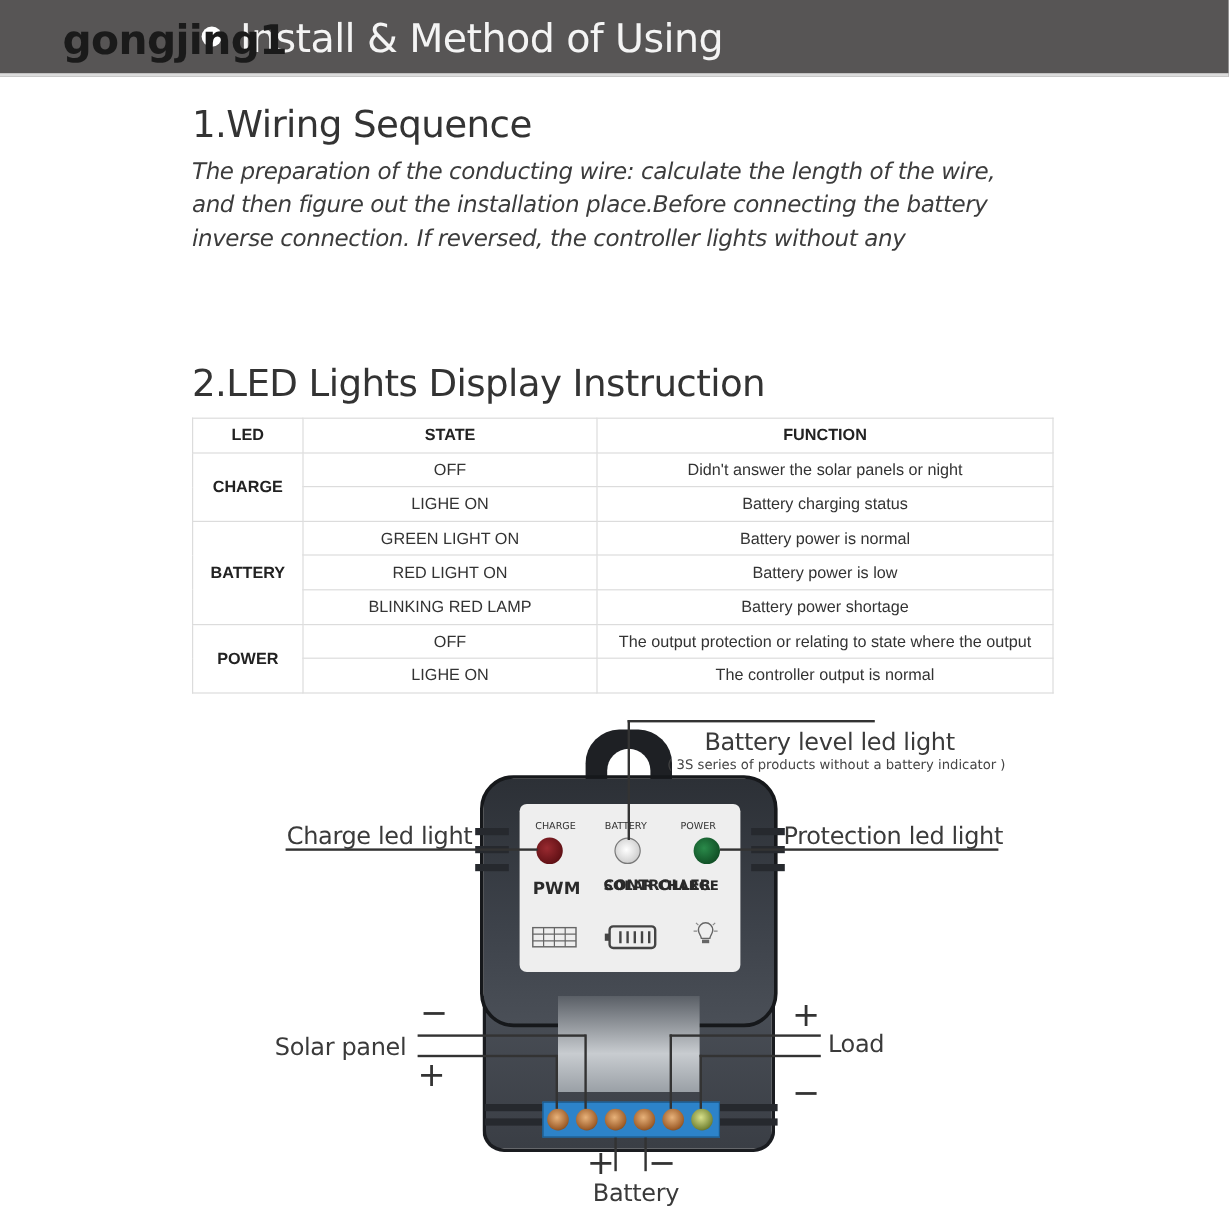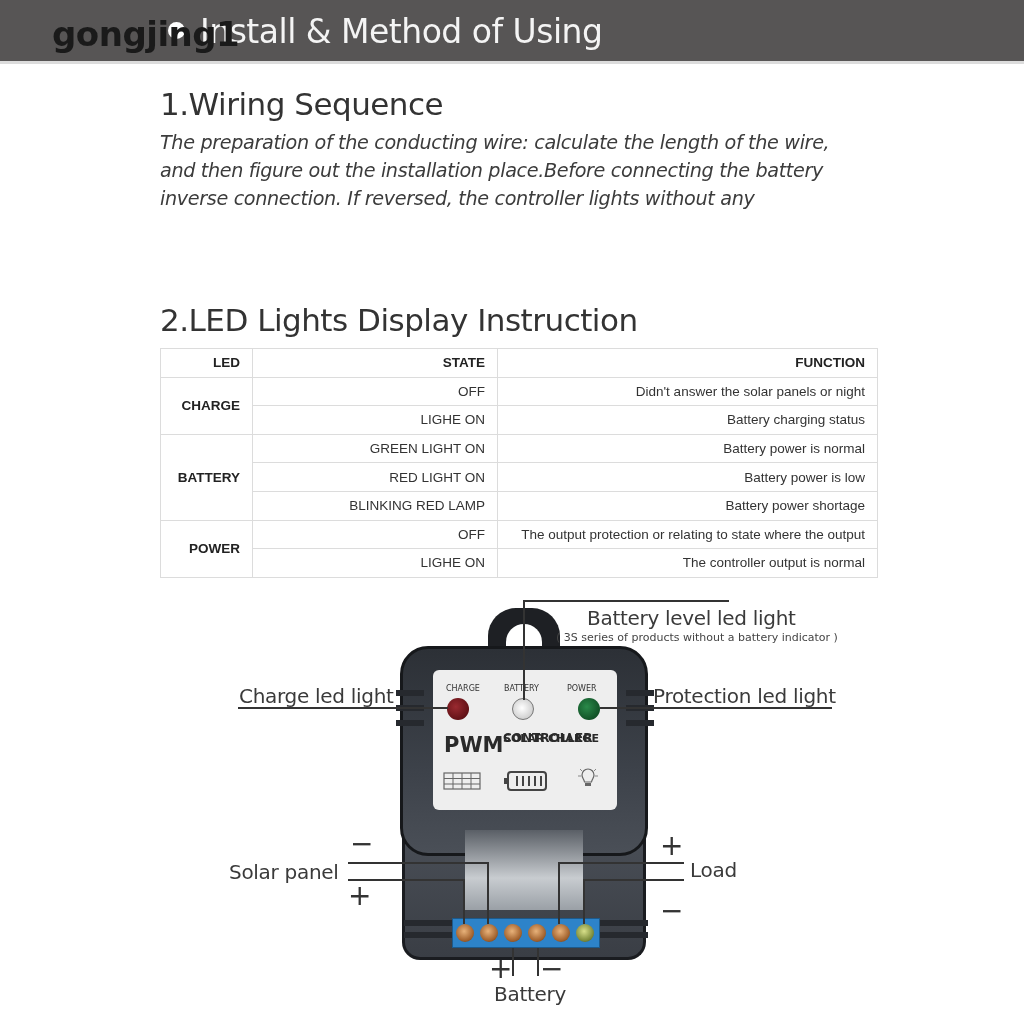--- a/index.html
+++ b/index.html
@@ -37,21 +37,21 @@
   }
   .paragraph span { display: block; white-space: nowrap; }
 
   table.led-table {
     position: absolute; left: 160px; top: 348px; width: 718px;
     border-collapse: collapse; font-family: "Liberation Sans", sans-serif;
     font-size: 13.5px; color: #333;
   }
   .led-table td, .led-table th {
     border: 1.5px solid #dcdcdc; height: 28.6px; padding: 0 12px;
-    text-align: right; vertical-align: middle; font-weight: normal;
+    text-align: center; vertical-align: middle; font-weight: normal;
   }
   .led-table th { font-weight: bold; color: #222; }
   .led-table td.led-name { font-weight: bold; color: #222; width: 90px; }
   .led-table td.state { width: 245px; }
   .led-table .col-led { width: 92px; }
   .led-table .col-state { width: 245px; }
   .label {
     position: absolute; font-size: 20px; color: #3a3a3a; white-space: nowrap;
     font-family: "DejaVu Sans", sans-serif; letter-spacing: -0.3px;
   }
@@ -178,21 +178,21 @@
 
   <div class="device-face"></div>
   <div class="face-text" style="left:446px; top:684px; font-size:8px;">CHARGE</div>
   <div class="face-text" style="left:504px; top:684px; font-size:8px;">BATTERY</div>
   <div class="face-text" style="left:567px; top:684px; font-size:8px;">POWER</div>
 
   <div class="led-dot" style="left:447px; top:698px; background:radial-gradient(circle at 40% 40%, #9a2a30, #4a070b);"></div>
   <div class="led-dot" style="left:512px; top:698px; background:radial-gradient(circle at 45% 45%, #ffffff, #bdbdbd); border:1px solid #777;"></div>
   <div class="led-dot" style="left:578px; top:698px; background:radial-gradient(circle at 40% 40%, #2a8a4a, #073a18);"></div>
 
-  <div class="face-text" style="left:444px; top:733px; font-size:21px; font-weight:bold; color:#2a2a2a;">PWM</div>
+  <div class="face-text" style="left:444px; top:733px; font-size:14px; font-weight:bold; color:#2a2a2a;">PWM</div>
   <div class="face-text" style="left:503px; top:732px; font-size:11px; font-weight:bold; color:#2a2a2a;">SOLAR CHARGE</div>
   <div class="face-text" style="left:503px; top:731px; font-size:12px; font-weight:bold; color:#2a2a2a;">CONTROLLER</div>
 
   <svg style="position:absolute; left:443px; top:772px;" width="38" height="22">
     <rect x="1" y="1" width="36" height="16" fill="none" stroke="#666" stroke-width="1.2"></rect>
     <line x1="10" y1="1" x2="10" y2="17" stroke="#666"></line>
       <line x1="19" y1="1" x2="19" y2="17" stroke="#666"></line>
       <line x1="28" y1="1" x2="28" y2="17" stroke="#666"></line>
     <line x1="1" y1="6.5" x2="37" y2="6.5" stroke="#666"></line>
       <line x1="1" y1="12" x2="37" y2="12" stroke="#666"></line>

